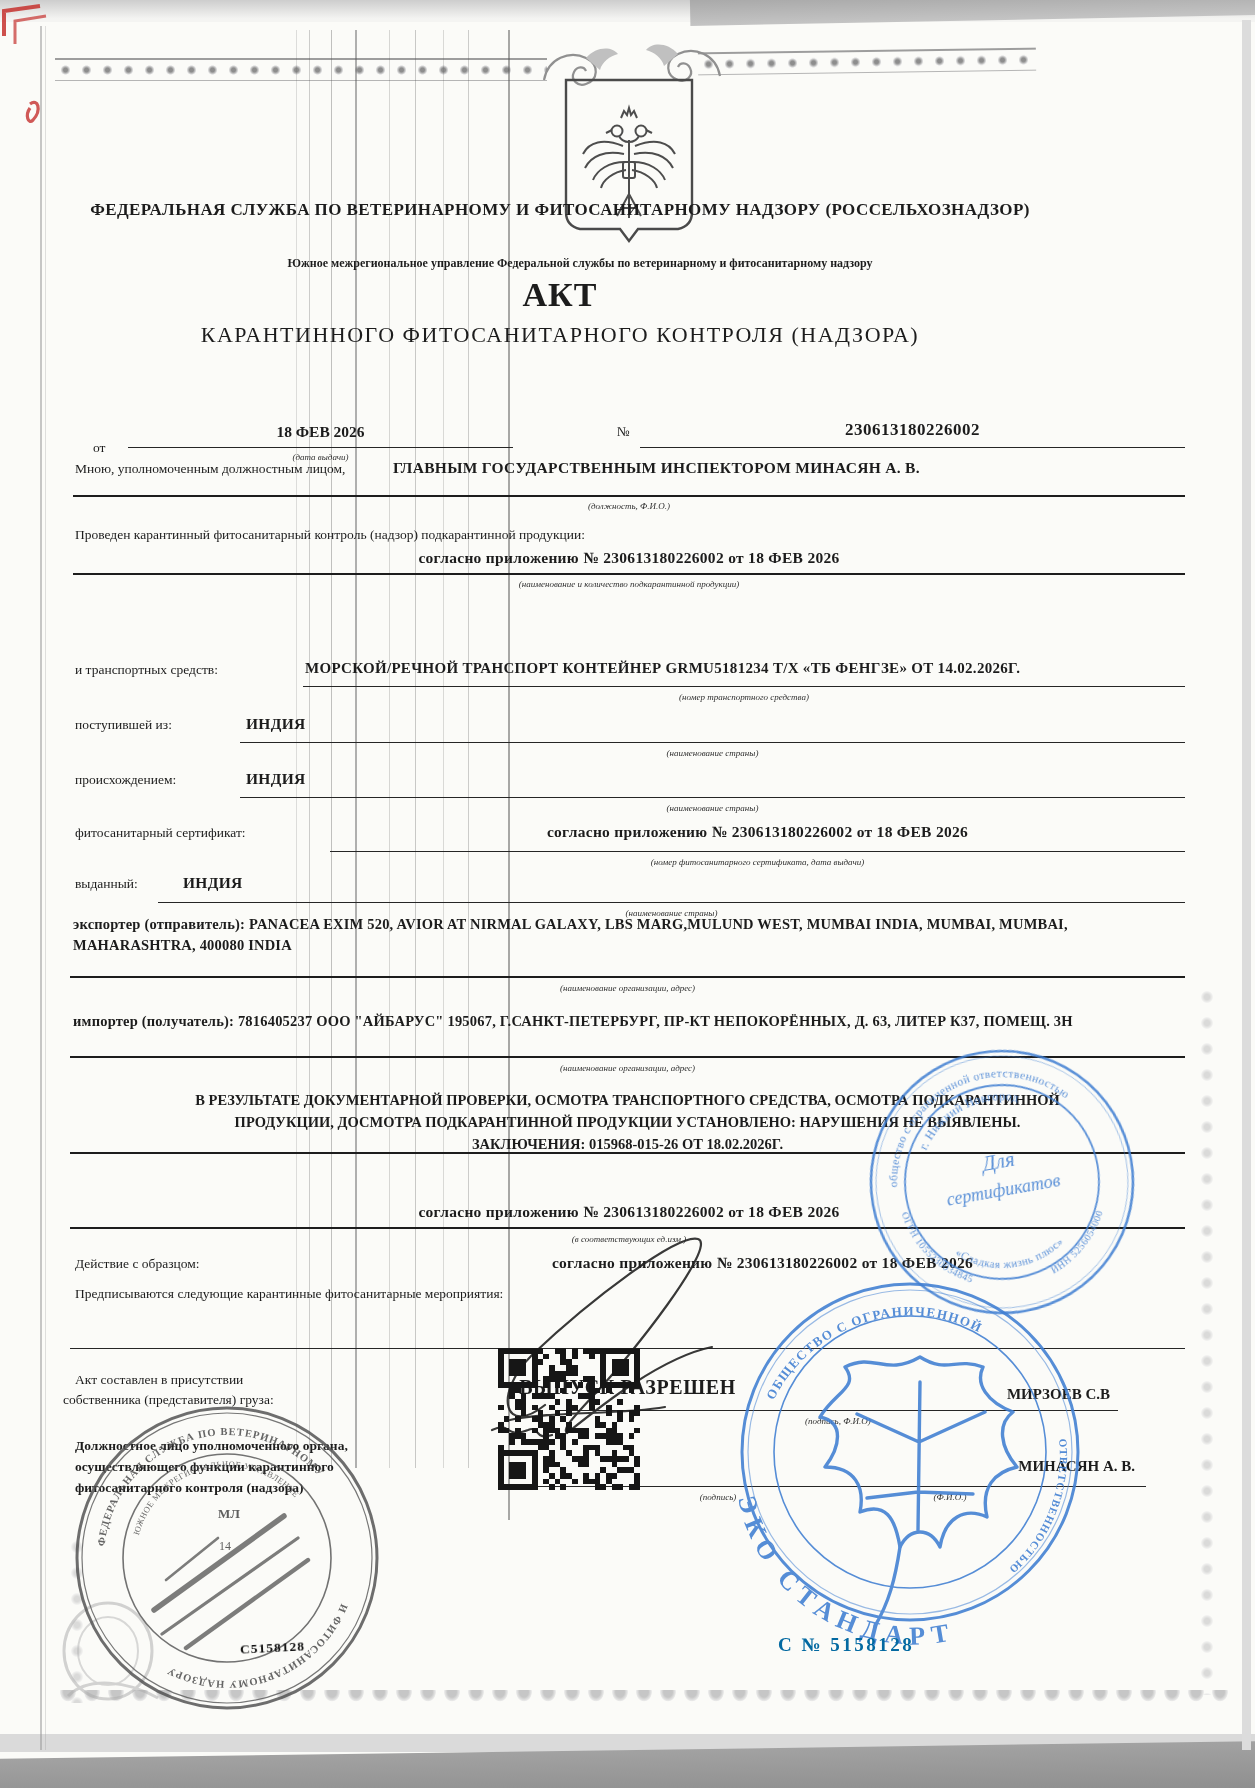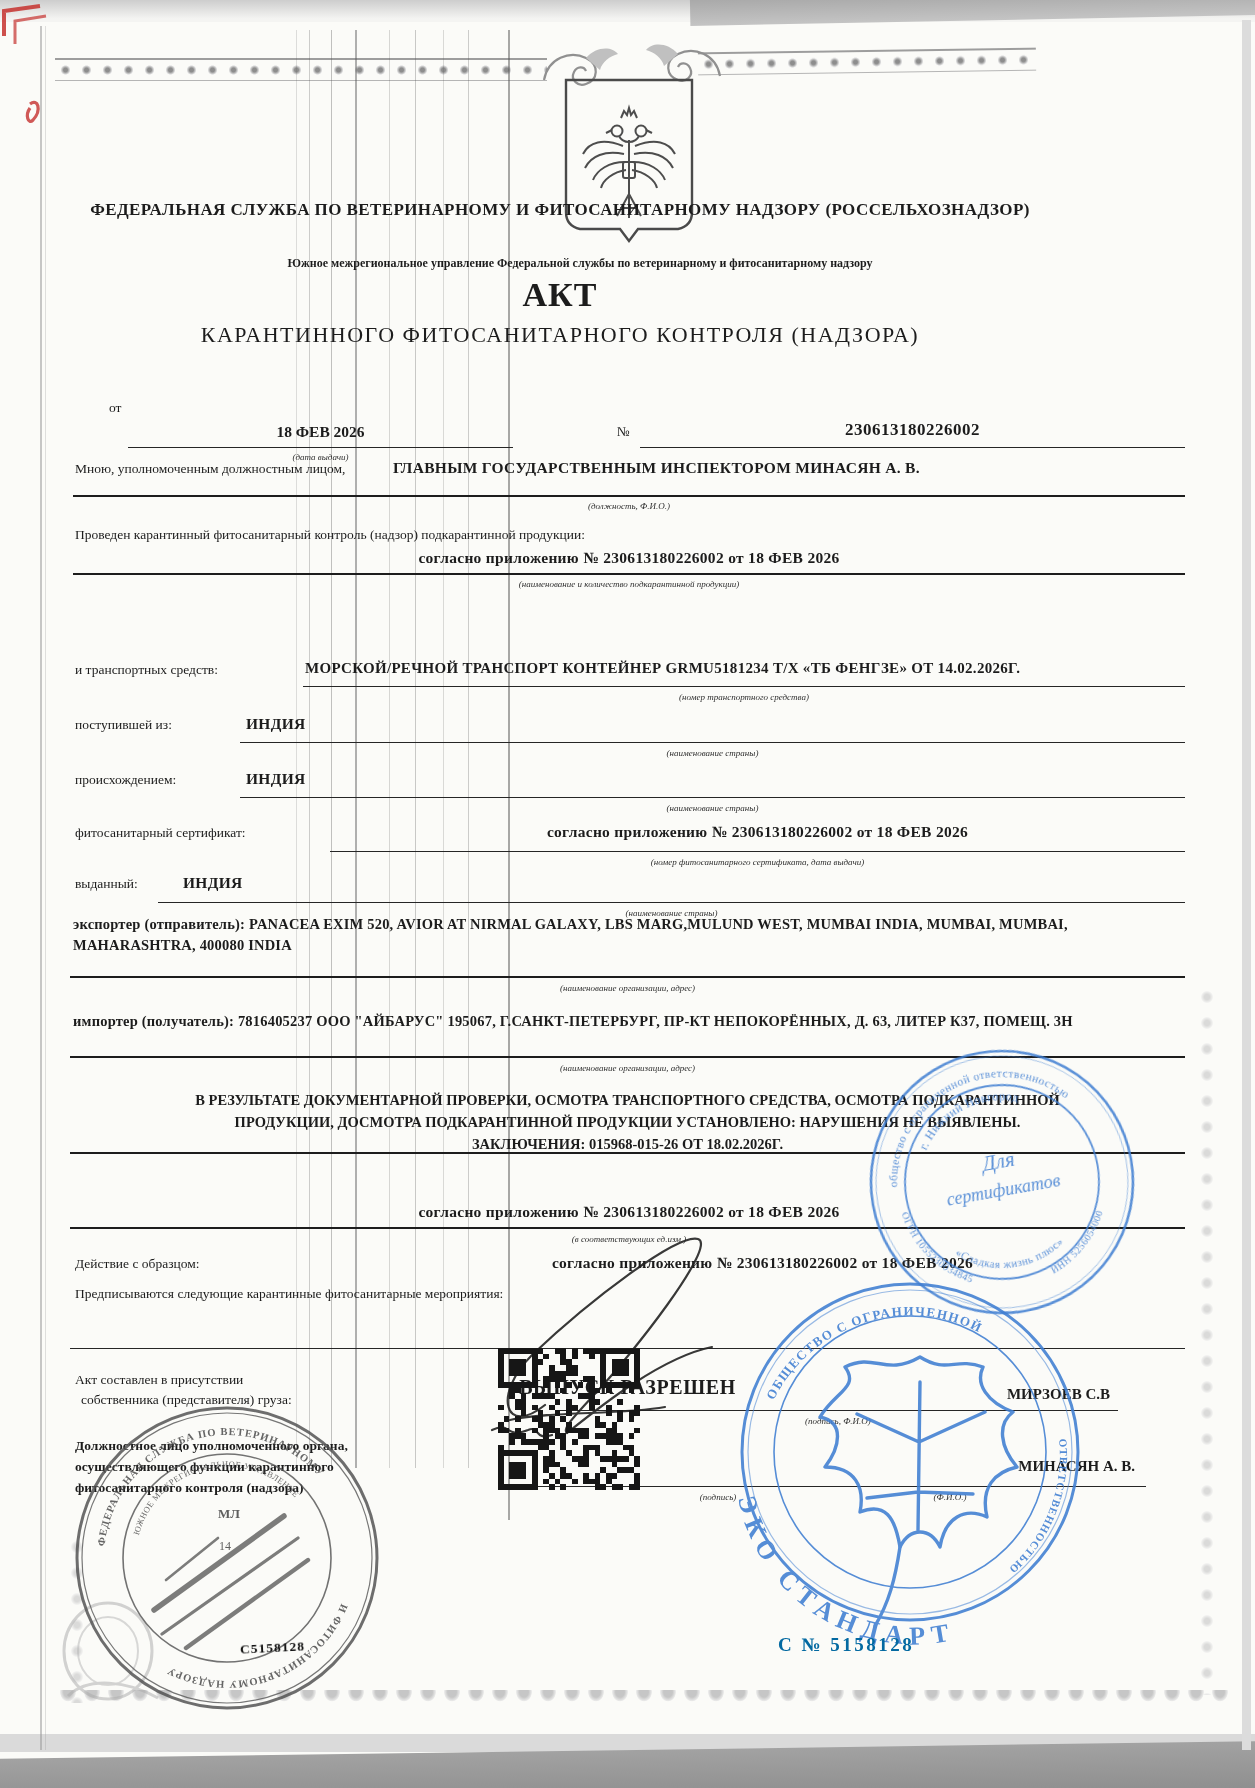--- a/index.html
+++ b/index.html
@@ -84,21 +84,21 @@
       <path d="M0,120 L-12,142 M0,120 L12,142 M0,120 V144 M-9,134 H9"></path>
       <rect x="-6" y="88" width="12" height="16" rx="2"></rect>
     </g>
   </svg>
 
   <div class="abs c b" style="left:60px;top:200px;width:1000px;font-size:17px;letter-spacing:.4px;">ФЕДЕРАЛЬНАЯ СЛУЖБА ПО ВЕТЕРИНАРНОМУ И ФИТОСАНИТАРНОМУ НАДЗОРУ (РОССЕЛЬХОЗНАДЗОР)</div>
   <div class="abs c b" style="left:100px;top:256px;width:960px;font-size:12px;">Южное межрегиональное управление Федеральной службы по ветеринарному и фитосанитарному надзору</div>
   <div class="abs c b" style="left:60px;top:276px;width:1000px;font-size:34px;letter-spacing:1px;">АКТ</div>
   <div class="abs c" style="left:60px;top:322px;width:1000px;font-size:22px;letter-spacing:1.5px;">КАРАНТИННОГО ФИТОСАНИТАРНОГО КОНТРОЛЯ (НАДЗОРА)</div>
 
-  <div class="abs lbl" style="left:93px;top:400px;margin-left:16px;">от</div>
+  <div class="abs lbl" style="left:93px;top:440px;">от</div>
   <div class="abs c b" style="left:128px;top:423px;width:385px;font-size:15.5px;">18 ФЕВ 2026</div>
   <div class="abs rule" style="left:128px;top:447px;width:385px;"></div>
   <div class="abs c hint" style="left:128px;top:452px;width:385px;">(дата выдачи)</div>
   <div class="abs lbl" style="left:617px;top:424px;">№</div>
   <div class="abs c b" style="left:640px;top:420px;width:545px;font-size:17px;letter-spacing:.5px;">230613180226002</div>
   <div class="abs rule" style="left:640px;top:447px;width:545px;"></div>
 
   <div class="abs lbl" style="left:75px;top:461px;text-align:center;">Мною, уполномоченным должностным лицом,</div>
   <div class="abs val" style="left:393px;top:459px;">ГЛАВНЫМ ГОСУДАРСТВЕННЫМ ИНСПЕКТОРОМ МИНАСЯН А. В.</div>
   <div class="abs rule thick" style="left:73px;top:495px;width:1112px;"></div>
@@ -159,21 +159,21 @@
 
   <div class="abs lbl" style="left:75px;top:1256px;">Действие с образцом:</div>
   <div class="abs c val" style="left:340px;top:1254px;width:845px;">согласно приложению № 230613180226002 от 18 ФЕВ 2026</div>
 
   <div class="abs lbl" style="left:75px;top:1286px;">Предписываются следующие карантинные фитосанитарные мероприятия:</div>
 
   <div class="abs c b" style="left:70px;top:1376px;width:1115px;font-size:20px;letter-spacing:.6px;">ВЫПУСК РАЗРЕШЕН</div>
   <div class="abs rule" style="left:70px;top:1348px;width:1115px;"></div>
 
   <div class="abs lbl" style="left:75px;top:1372px;">Акт составлен в присутствии</div>
-  <div class="abs lbl" style="left:81px;top:1392px;">собственника (представителя) груза:</div>
+  <div class="abs lbl" style="left:63px;top:1392px;">собственника (представителя) груза:</div>
   <div class="abs r b" style="left:880px;top:1386px;width:230px;font-size:15px;">МИРЗОЕВ С.В</div>
   <div class="abs rule" style="left:558px;top:1410px;width:560px;"></div>
   <div class="abs c hint" style="left:558px;top:1416px;width:560px;">(подпись, Ф.И.О)</div>
 
   <div class="abs b lbl" style="left:75px;top:1438px;">Должностное лицо уполномоченного органа,</div>
   <div class="abs b lbl" style="left:75px;top:1459px;">осуществляющего функции карантинного</div>
   <div class="abs b lbl" style="left:75px;top:1480px;">фитосанитарного контроля (надзора)</div>
   <div class="abs r b" style="left:880px;top:1458px;width:255px;font-size:15px;">МИНАСЯН А. В.</div>
   <div class="abs rule" style="left:498px;top:1486px;width:648px;"></div>
   <div class="abs c hint" style="left:498px;top:1492px;width:440px;">(подпись)</div>

